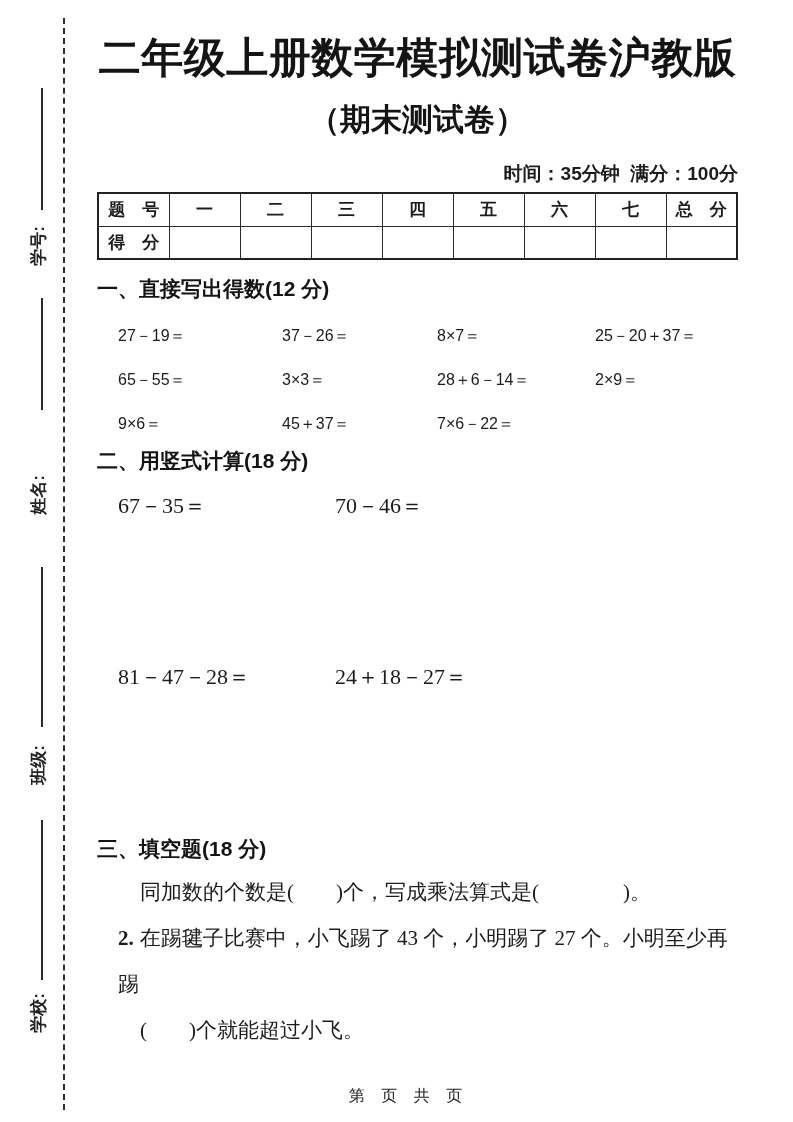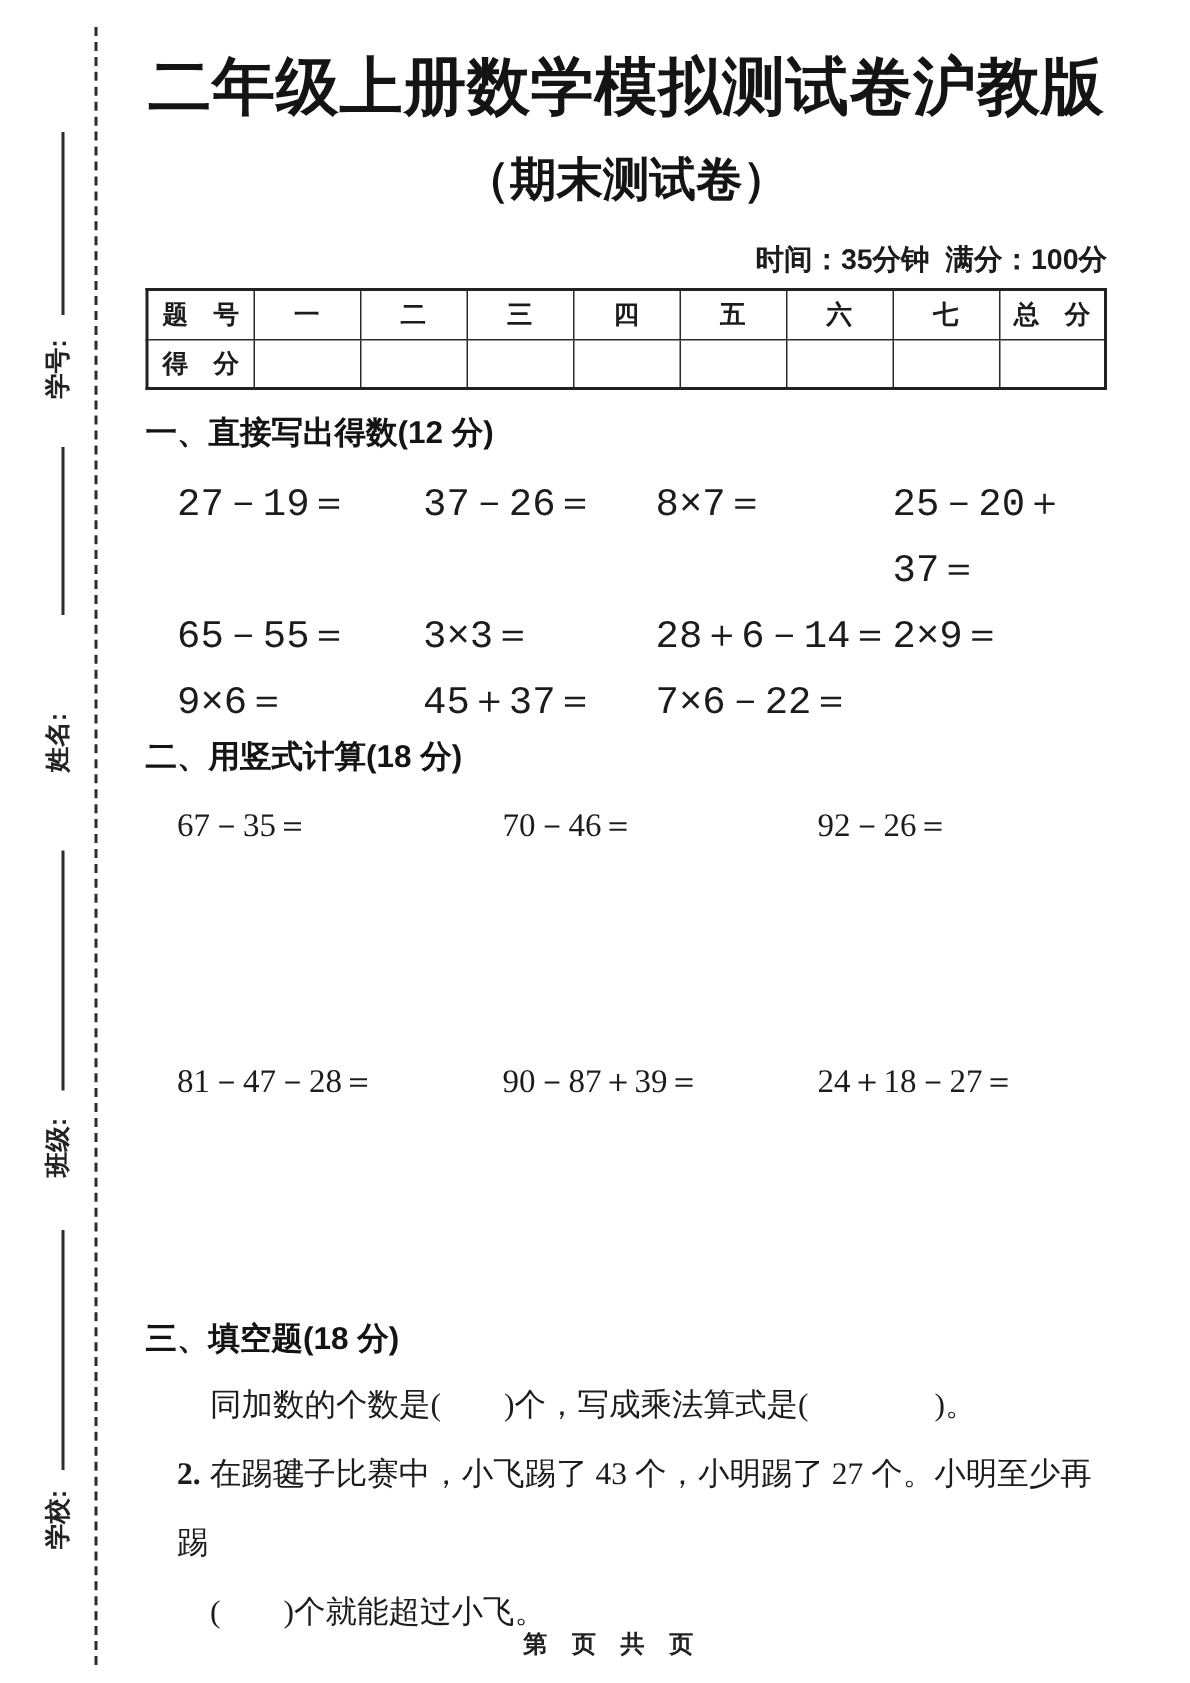--- a/index.html
+++ b/index.html
@@ -60,41 +60,41 @@
   .sec-title {
     font-size:21px; font-weight:800; line-height:24px; margin-top:17px;
     color:#141414;
   }
   .sec-title.s2 { margin-top:3px; }
   .sec-title.s3 { margin-top:147px; }
 
   .oral-grid {
     display:grid; grid-template-columns:164px 155px 158px 1fr;
     padding-left:21px; margin-top:13px;
-    font-family:Liberation Mono, monospace; font-size:26px; line-height:44px;
+    font-family:Liberation Sans, sans-serif; font-size:16px; line-height:44px;
   }
   .col-row {
     display:grid; grid-template-columns:217px 210px 1fr;
     padding-left:21px;
     font-family:"Liberation Serif", serif; font-size:22px; line-height:26px;
   }
   .col-row.first  { margin-top:20px; }
   .col-row.second { margin-top:145px; }
 
   .question {
     padding-left:21px; font-family:"Liberation Serif", serif;
     font-size:21px; line-height:46px;
   }
   .question.q1 { margin-top:8px; }
   .q-number { font-weight:700; margin-right:6px; font-family:"Liberation Serif", serif; }
   .q-cont { margin-left:22px; }
 
   .page-footer {
     position:absolute; left:0; width:793px; top:1086px; text-align:center;
-    font-size:16px; font-weight:700; letter-spacing:6px; color:#222;padding-left:24px;
+    font-size:16px; font-weight:400; letter-spacing:6px; color:#222;padding-left:24px;
   }
 </style>
 </head>
 <body>
 
 <div class="dash-separator"></div>
 
 <div class="blank-line bl-1"></div>
 <div class="side-label sl-1">学号:</div>
 
@@ -152,25 +152,23 @@
     <span>2×9＝</span>
     <span>9×6＝</span>
     <span>45＋37＝</span>
     <span>7×6－22＝</span>
   </div>
 
   <div class="sec-title s2">二、用竖式计算(18 分)</div>
   <div class="col-row first">
     <span>67－35＝</span>
     <span>70－46＝</span>
-    <span>92－26＝</span>
   </div>
   <div class="col-row second">
     <span>81－47－28＝</span>
-    <span>90－87＋39＝</span>
     <span>24＋18－27＝</span>
   </div>
 
   <div class="sec-title s3">三、填空题(18 分)</div>
 
   <div class="question q1">
     <div class="q-cont">同加数的个数是(　　)个，写成乘法算式是(　　　　)。</div>
   </div>
 
   <div class="question">

